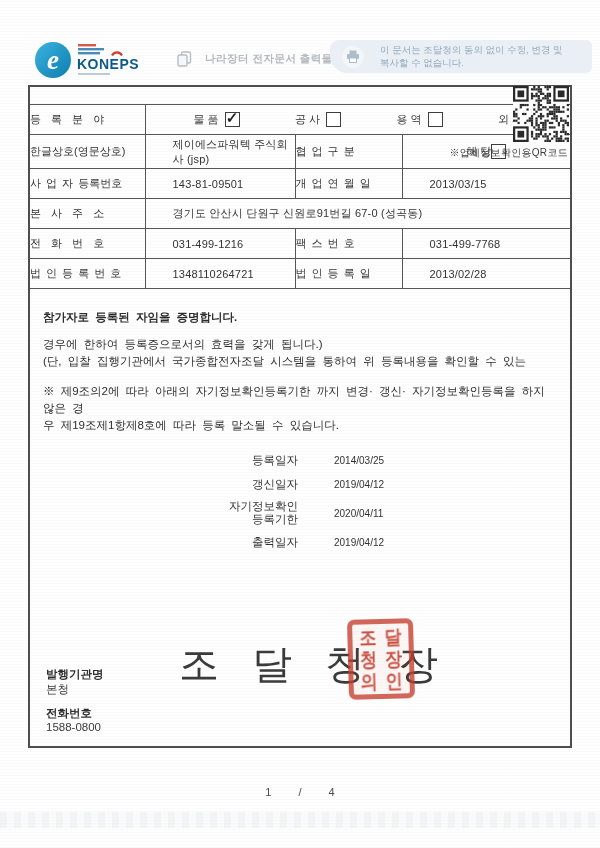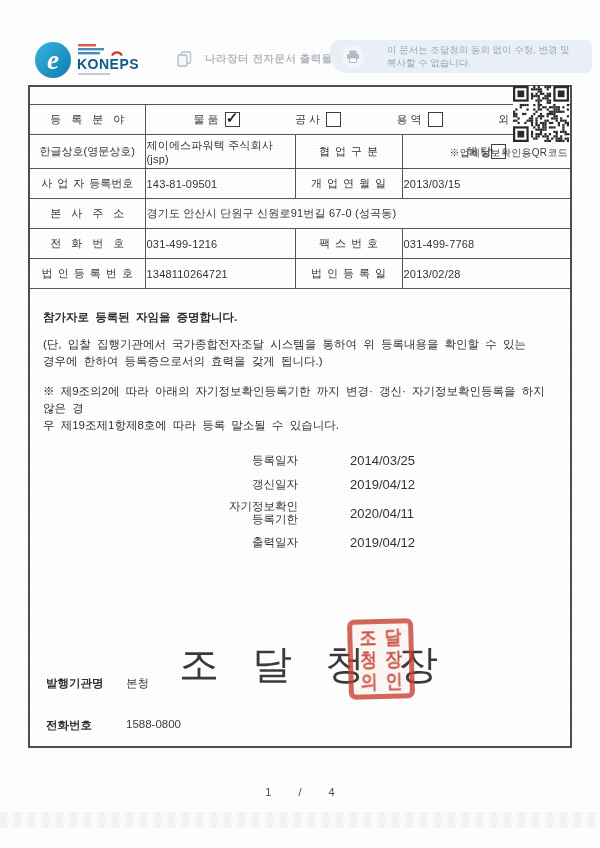--- a/index.html
+++ b/index.html
@@ -9,43 +9,43 @@
     position:relative; width:600px; height:848px; overflow:hidden;
     background-color:#fefefe;
     background-image:repeating-linear-gradient(0deg, rgba(176,184,192,0.05) 0px, rgba(176,184,192,0.05) 1px, transparent 1px, transparent 3px);
   }
 
   
   .logo { position:absolute; left:32px; top:38px; }
   .print-label { position:absolute; left:176px; top:50px; display:flex; align-items:center; gap:12px;
     color:#b2b9bf; font-size:10.5px; letter-spacing:0.5px;font-weight:bold; }
   .notice-banner { position:absolute; left:330px; top:40px; width:262px; height:33px;
-    background:#e9eff5; border-radius:9px 6px 6px 18px; display:flex; align-items:center; gap:23px;
+    background:#e9eff5; border-radius:9px 6px 6px 18px; display:flex; align-items:center; gap:16px;
     padding:0 22px 0 12px; color:#93a9bd; font-size:9.5px; }
   .printer-badge { width:22px; height:22px; border-radius:50%; background:#f2f6f9;
     display:inline-flex; align-items:center; justify-content:center; flex:0 0 auto; }
 
   
   .doc-box { position:absolute; left:28px; top:85px; width:544px; height:663px;
     border:2px solid #4e4e4e; }
   .title { margin-top:14px; text-align:center; font-size:32px; font-weight:bold;
     letter-spacing:4px; color:#383838; }
   .qr { position:absolute; top:-1px; right:1px; width:56px; height:56px; background:#fff; }
   .qr-caption { position:absolute; top:59px; right:2px; font-size:10px; color:#3c3c3c; letter-spacing:0.3px; }
 
   
   table { width:100%; margin-top:17px; border-collapse:collapse;
     border-top:1.5px solid #555; border-bottom:1.5px solid #555; font-size:11px; color:#333; }
   td { border:1px solid #565656; height:30px; vertical-align:middle; }
   td:first-child { border-left:none; }
   td:last-child { border-right:none; }
   tr.r2 td { height:34px; }
-  td.lab { text-align:center; word-spacing:2px; }
+  td.lab { word-spacing:2px; }
   td.sp { word-spacing:7px; }
-  td.val { padding-left:1px; letter-spacing:0.2px; }
+  td.val { padding-left:27px; letter-spacing:0.2px; }
   .cats { display:flex; align-items:center; justify-content:space-between; padding:0 26px 0 48px; }
   .cat { display:inline-flex; align-items:flex-end; gap:6px; }
   .cbx { width:15px; height:15px; border:1.6px solid #3e3e3e; display:inline-flex;
     align-items:center; justify-content:center; background:#fff; }
   .cbx i { font-style:normal; font-weight:bold; font-size:15px; line-height:10px; color:#222;
     margin-top:-4px; }
   .coop-cell { display:flex; align-items:center; justify-content:center; }
 
   
   .body-text { margin:21px 13px 0 13px; font-size:11.5px; color:#2d2d2d; word-spacing:3px; }
@@ -55,36 +55,36 @@
   .paren { line-height:17px; }
   .note { margin-top:13px; line-height:17px; }
 
   
   .dates { margin-top:15px; }
   .drow { display:flex; align-items:center; min-height:22px; margin-bottom:2px; }
   .drow.tall { min-height:32px; }
   .dlab { width:150px; margin-left:118px; text-align:right; font-size:11.5px; line-height:13px; color:#333; }
   .dlab span { display:block; }
   .dlab span:empty { display:none; }
-  .dval { margin-left:52px; font-size:13px; color:#333; }
+  .dval { margin-left:36px; font-size:10px; color:#333; }
 
   
   .sig { position:absolute; left:0; right:0; top:532px; height:86px; }
   .sig-text { position:absolute; left:0; right:0; top:18px; text-align:center;
     font-size:40px; letter-spacing:33px; padding-left:50px; color:#3a3a3a; font-weight:500; }
   .seal { position:absolute; left:318px; top:0; width:66px; height:80px;
     border:5px solid rgba(195,62,46,0.78); border-radius:7px; background:rgba(222,92,74,0.05);
     display:grid; grid-template-columns:1fr 1fr; align-items:center; justify-items:center;
     padding:2px 3px; transform:rotate(-1.5deg); filter:blur(0.3px); }
   .seal span { font-family:"Liberation Serif", serif; font-weight:bold; font-size:17px;
     color:rgba(193,60,44,0.88); line-height:1; transform:scaleY(1.15); }
 
   
   .issuer { position:absolute; left:16px; bottom:13px; font-size:11.5px; }
-  .issuer .irow { display:flex; margin-top:27px; }
+  .issuer .irow { display:flex; margin-top:9px;flex-direction:column; }
   .issuer .ilab { font-weight:bold; width:80px; color:#2f2f2f; }
   .issuer .ival { color:#3b3b3b; }
 
   
   .page-num { position:absolute; top:786px; left:0; width:100%; display:flex;
     justify-content:center; gap:27px; font-size:11px; color:#4a4a4a; }
   .scan-band { position:absolute; left:0; top:812px; width:100%; height:16px;
     background:repeating-linear-gradient(90deg, rgba(188,194,200,0.30) 0 7px, rgba(212,217,221,0.16) 7px 14px);
     opacity:0.55; }
 </style>
@@ -413,22 +413,22 @@
         <td class="lab">법 인 등 록 번 호</td>
         <td class="val">1348110264721</td>
         <td class="lab">법 인 등 록 일</td>
         <td class="val">2013/02/28</td>
       </tr>
     </tbody>
       </table>
 
     <div class="body-text">
       <div class="certify">참가자로 등록된 자임을 증명합니다.</div>
+      <div class="paren">경우에 한하여 등록증으로서의 효력을 갖게 됩니다.)</div>
       <div class="paren">(단, 입찰 집행기관에서 국가종합전자조달 시스템을 통하여 위 등록내용을 확인할 수 있는</div>
-      <div class="paren">경우에 한하여 등록증으로서의 효력을 갖게 됩니다.)</div>
       <div class="note">
         <div>※ 제9조의2에 따라 아래의 자기정보확인등록기한 까지 변경· 갱신· 자기정보확인등록을 하지 않은 경</div>
         <div>우 제19조제1항제8호에 따라 등록 말소될 수 있습니다.</div>
       </div>
     </div>
 
     <div class="dates">
       <div class="drow">
         <div class="dlab">
             <span>등록일자</span>

